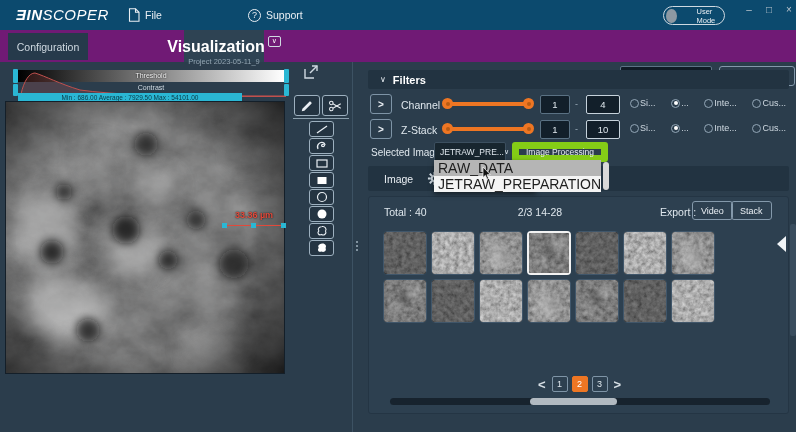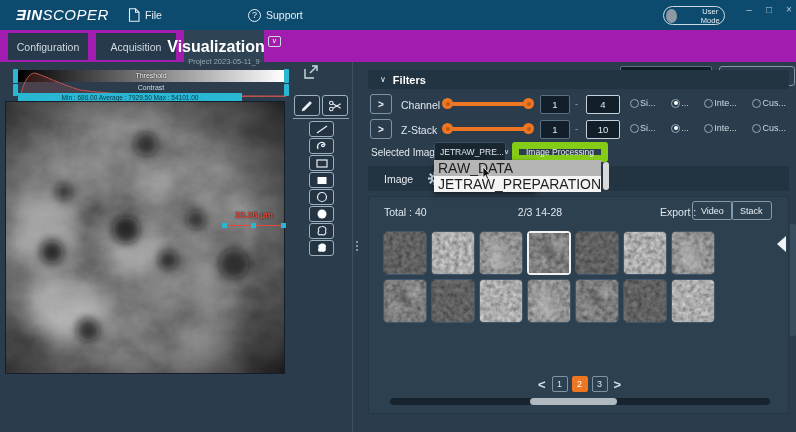--- a/index.html
+++ b/index.html
@@ -10,28 +10,28 @@
   
   .topbar { position:absolute; left:0; top:0; width:796px; height:30px; background:#0c4a6e; }
   .logo { position:absolute; left:16px; top:6px; font-style:italic; font-size:15px; color:#fff; letter-spacing:0.5px; }
   .logo b { font-weight:700; } .logo span.rest { font-weight:400; }
   .menu-item { position:absolute; top:0; height:30px; display:flex; align-items:center; gap:5px;
                color:#e9eef3; font-size:10.5px; cursor:default; }
   .mi-file { left:128px; } .mi-settings { left:178px; } .mi-support { left:248px; }
   .qmark { width:13px; height:13px; border:1.2px solid #e9eef3; border-radius:50%; font-size:9px;
            display:flex; align-items:center; justify-content:center; }
   .usermode { position:absolute; left:663px; top:6px; width:62px; height:19px; border:1px solid #cfd9e1;
-              border-radius:10px; display:flex; align-items:center; gap:20px; padding-left:2px;text-align:center; }
+              border-radius:10px; display:flex; align-items:center; gap:20px; padding-left:2px; }
   .usermode .knob { width:14px; height:14px; border-radius:50%; background:#8d99a3; }
   .usermode .um-label { font-size:7.5px; color:#e9eef3; }
   .winctl { position:absolute; top:4px; color:#b9c4cc; font-size:10px; width:14px; text-align:center; }
   .w-min { left:742px; } .w-max { left:762px; } .w-close { left:782px; }
 
   
-  .tabbar { position:absolute; left:0; top:30px; width:796px; height:32px; background:#a21caf;text-decoration:underline; }
+  .tabbar { position:absolute; left:0; top:30px; width:796px; height:32px; background:#701a75;text-decoration:underline; }
   .tab { position:absolute; top:3px; height:27px; width:80px; background:#263a4b; color:#cfd9e1;
          font-size:10.5px; display:flex; align-items:center; justify-content:center; }
   .tab-config { left:8px; } .tab-acq { left:96px; }
   .tab-active { position:absolute; left:184px; top:0; height:32px; width:80px; background:#2e4353;
                 display:flex; flex-direction:column; align-items:center; justify-content:center; }
   .tab-active .trow { display:flex; align-items:center; gap:3px; }
   .tab-active .tname { font-size:16px; font-weight:700; color:#fff;margin-top:12px; }
   .tab-active .tchev { width:13px; height:11px; border:1px solid #cfd9e1; border-radius:2px; font-size:7px;
                         display:flex; align-items:center; justify-content:center; color:#fff; }
   .tab-active .tsub { font-size:7.5px; color:#93a5b2; margin-top:1px; }
@@ -186,21 +186,20 @@
       <span class="knob"></span>
       <span class="um-label">User Mode</span>
     </div>
     <div class="winctl w-min">–</div>
     <div class="winctl w-max">□</div>
     <div class="winctl w-close">×</div>
   </div>
 
   <div class="tabbar">
     <div class="tab tab-config">Configuration</div>
-    <div class="tab tab-acq">Acquisition</div>
     <div class="tab-active">
       <div class="trow">
         <span class="tname">Visualization</span>
         <span class="tchev">∨</span>
       </div>
       <div class="tsub">Project 2023-05-11_9</div>
     </div>
     <div class="projname-label">Project Name</div>
     <div class="projname-input">
       <span class="picon"></span>

